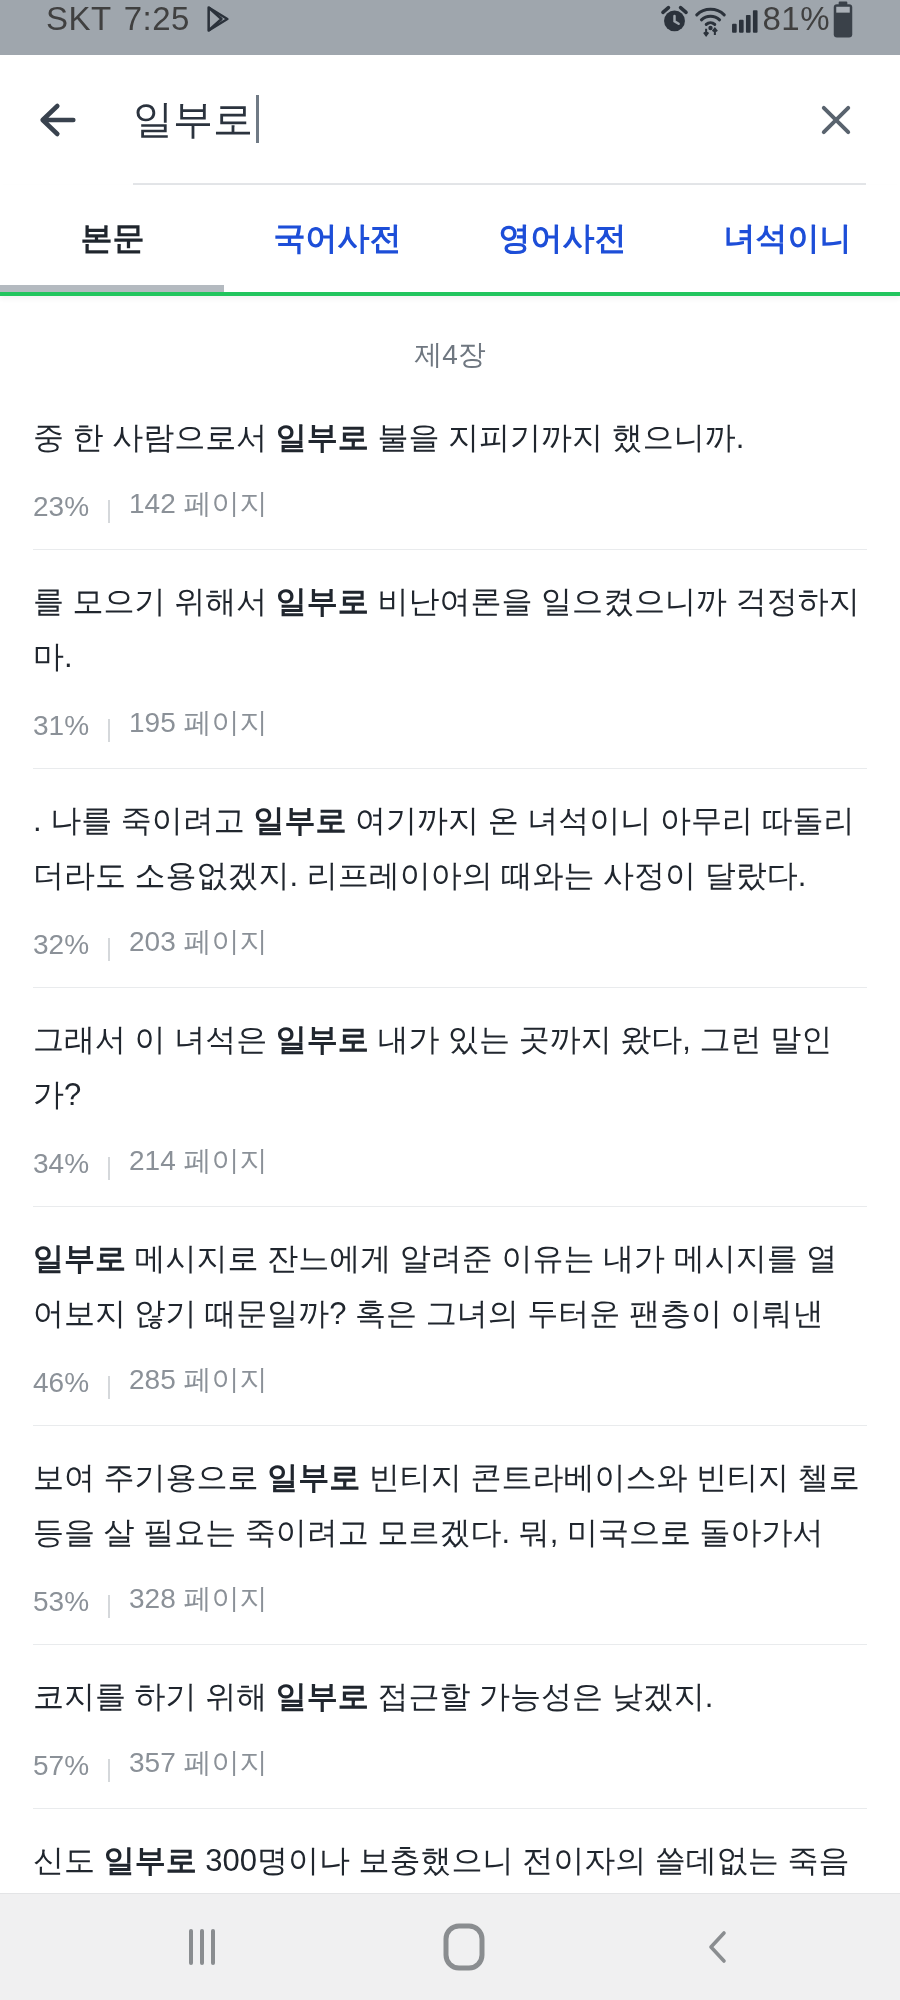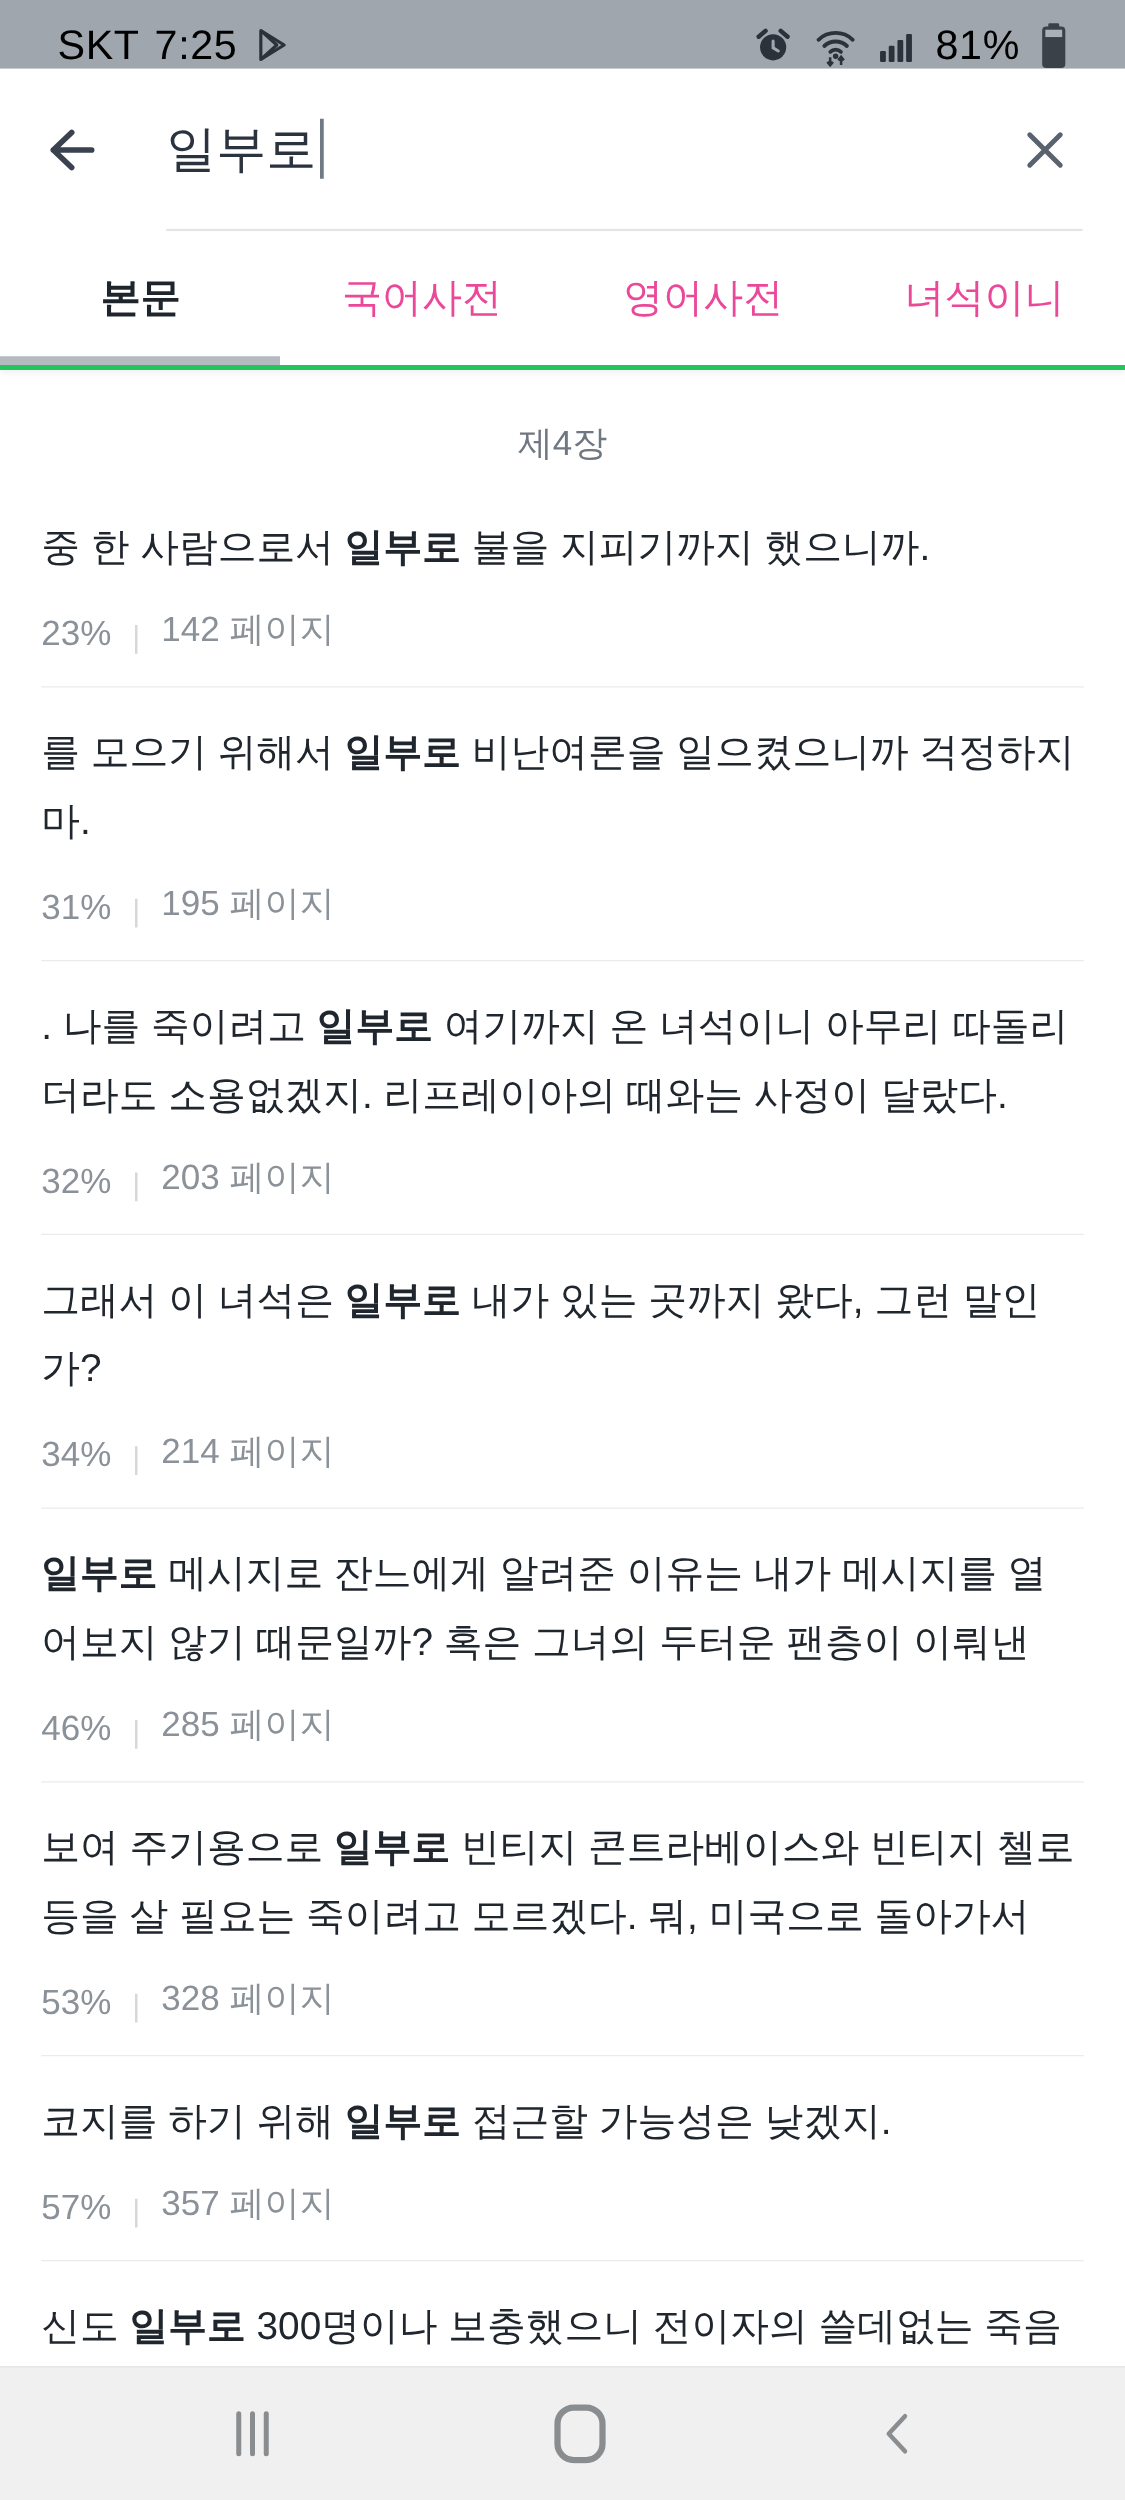--- a/index.html
+++ b/index.html
@@ -3,27 +3,27 @@
 <meta charset="utf-8">
 <style>
   * { margin:0; padding:0; box-sizing:border-box; }
   html,body { width:900px; height:2000px; }
   body {
     font-family:"Liberation Sans","DejaVu Sans",sans-serif;
     background:#ffffff; display:flex; flex-direction:column; overflow:hidden;
   }
   
   .status-bar {
-    height:55px; flex:0 0 55px; background:#9fa6ad; color:#000000;
-    display:flex; align-items:flex-end; justify-content:space-between;
+    height:55px; flex:0 0 55px; background:#9fa6ad; color:#404040;
+    display:flex; align-items:flex-start; justify-content:space-between;
     padding:0 46px 0 46px; font-size:33px;
   }
   .sb-left, .sb-right { display:flex; align-items:center; }
   .sb-left  { gap:12px; }
-  .sb-right { gap:16px; }
+  .sb-right { gap:2px; }
   .sb-text { letter-spacing:0.5px; }
   .sb-icon { display:block; }
   
   .search-bar { height:130px; flex:0 0 130px; background:#ffffff; position:relative; }
   .search-back { position:absolute; left:32px; top:41px; width:48px; height:48px; cursor:pointer; }
   .search-field {
     position:absolute; left:133px; top:0; height:128px; right:100px;
     display:flex; align-items:center;
   }
   .search-query { font-size:40px; color:#2b333e; }
@@ -33,21 +33,21 @@
     position:absolute; left:133px; right:34px; bottom:0; height:2px; background:#e3e5e8;
   }
   
   .tab-bar {
     height:111px; flex:0 0 111px; background:#ffffff; position:relative;
     display:flex; border-bottom:4px solid #22c55e;
     box-shadow:0 3px 5px rgba(0,0,0,0.05);
   }
   .tab {
     width:25%; display:flex; align-items:center; justify-content:center;
-    font-size:32px; color:#ec4899; cursor:pointer;
+    font-size:32px; color:#1d4ed8; cursor:pointer;font-weight:bold;
   }
   .tab.active { color:#1f252d; font-weight:700; }
   .tab-indicator {
     position:absolute; left:0; bottom:0; width:224px; height:7px; background:#b4bac0;
   }
   
   .content { flex:1 1 auto; background:#ffffff; overflow:hidden; }
   .chapter-header {
     text-align:center; color:#6f7780; font-size:28px; padding:40px 0 12px 0;
   }

